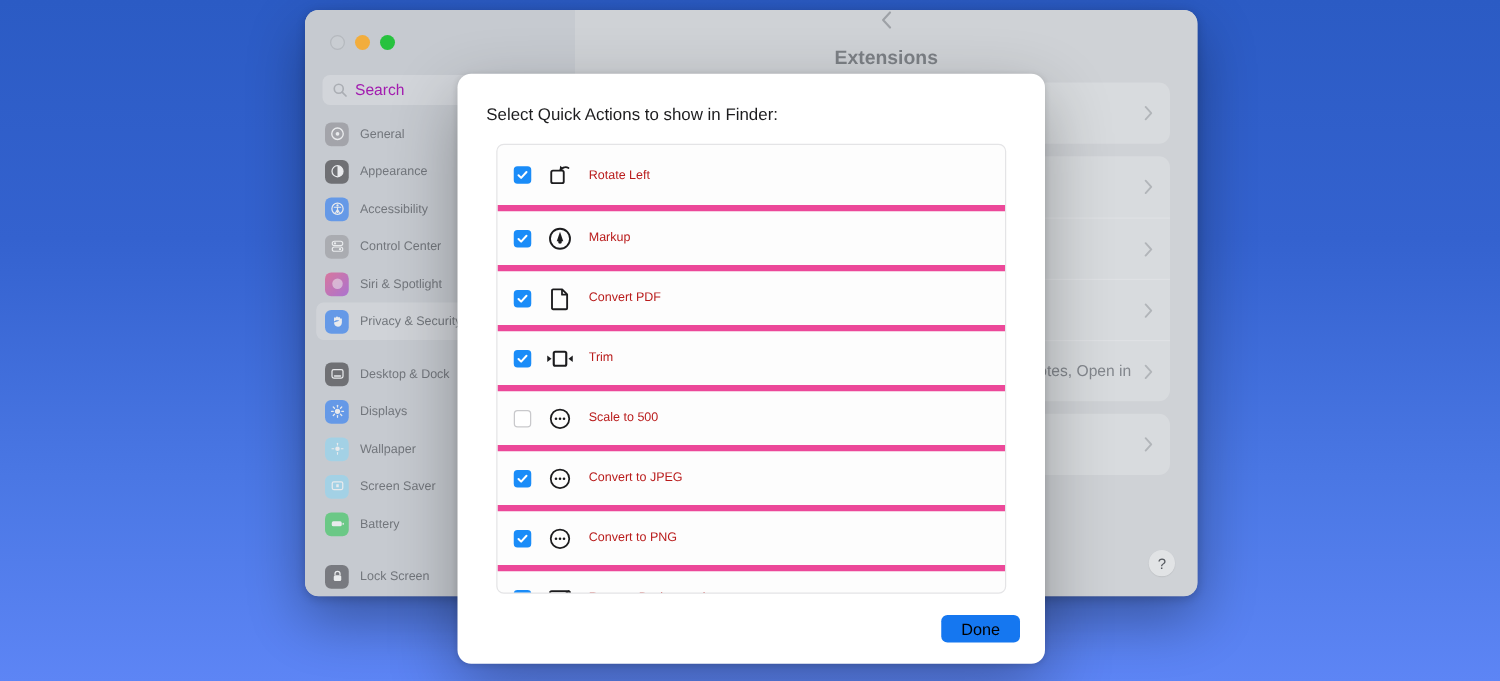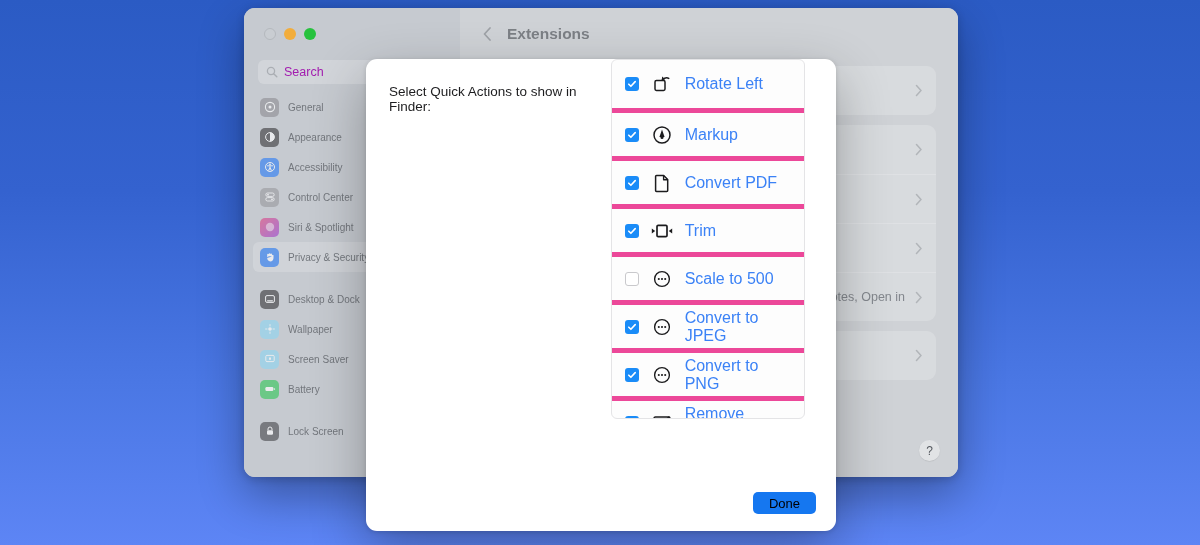--- a/index.html
+++ b/index.html
@@ -105,20 +105,21 @@
     background: #cfd2d6;
     position: relative;
     overflow: hidden;
   }
   #detail-header {
     height: 52px;
     display: flex;
     align-items: center;
     gap: 14px;
     padding: 0 22px;
+    flex-direction: column;
   }
   #back-chevron { opacity: 0.5; display: flex; }
   #detail-title {
     font-size: 15.5px;
     font-weight: bold;
     color: #6e7278;
     opacity: 0.85;
   }
   #detail-body { padding: 6px 22px 0 22px; }
   .card {
@@ -163,21 +164,21 @@
     position: absolute;
     left: 366px;
     top: 59px;
     width: 470px;
     height: 472px;
     background: #ffffff;
     border-radius: 11px;
     box-shadow: 0 20px 54px rgba(0,0,0,0.30), 0 1px 5px rgba(0,0,0,0.14);
     overflow: hidden;
     display: flex;
-    flex-direction: row;
+    flex-direction: column;
   }
   #sheet-title {
     font-size: 13.5px;
     color: #1d1d1f;
     padding: 25px 0 16px 23px;
   }
   #list-clip {
     margin: 0 31px;
     height: 360px;
     overflow: hidden;
@@ -204,22 +205,22 @@
   .cbx.on  { background: #1a8cf8; }
   .cbx.off { background: #ffffff; border: 1px solid #c9c9cc; }
 
   .qa-icon {
     width: 22px; height: 22px;
     flex: none;
     display: flex; align-items: center; justify-content: center;
     color: #1c1c1e;
   }
   .qa-label {
-    font-size: 16px;
-    color: #3b82f6;
+    font-size: 10px;
+    color: #b91c1c;
   }
 
   #sheet-footer {
     flex: 1;
     position: relative;
   }
   #done-button {
     position: absolute;
     right: 20px;
     bottom: 17px;
@@ -319,20 +320,38 @@
       <div class="side-gap"></div>
 
       <div class="side-item">
         <span class="ic" style="background:#3a3a3c">
           <svg width="12" height="12" viewBox="0 0 12 12">
               <rect x="1.6" y="2.6" width="8.8" height="6.8" rx="1.4" fill="none" stroke="#fff" stroke-width="1"></rect>
               <rect x="3" y="7.2" width="6" height="1.2" rx="0.6" fill="#fff"></rect>
             </svg>
         </span>
         <span class="lbl">Desktop &amp; Dock</span>
+      </div>
+      <div class="side-item">
+        <span class="ic" style="background:#2b7cf6">
+          <svg width="12" height="12" viewBox="0 0 12 12">
+              <circle cx="6" cy="6" r="2.1" fill="#fff"></circle>
+              <g stroke="#fff" stroke-width="1" stroke-linecap="round">
+                <line x1="6" y1="1.2" x2="6" y2="2.6"></line>
+                <line x1="6" y1="9.4" x2="6" y2="10.8"></line>
+                <line x1="1.2" y1="6" x2="2.6" y2="6"></line>
+                <line x1="9.4" y1="6" x2="10.8" y2="6"></line>
+                <line x1="2.6" y1="2.6" x2="3.6" y2="3.6"></line>
+                <line x1="8.4" y1="8.4" x2="9.4" y2="9.4"></line>
+                <line x1="9.4" y1="2.6" x2="8.4" y2="3.6"></line>
+                <line x1="3.6" y1="8.4" x2="2.6" y2="9.4"></line>
+              </g>
+            </svg>
+        </span>
+        <span class="lbl">Displays</span>
       </div>
       <div class="side-item">
         <span class="ic" style="background:#8fd6f2">
           <svg width="12" height="12" viewBox="0 0 12 12">
               <circle cx="6" cy="6" r="1.8" fill="#fff"></circle>
               <g stroke="#fff" stroke-width="0.9" stroke-linecap="round">
                 <line x1="6" y1="1.6" x2="6" y2="3"></line>
                 <line x1="6" y1="9" x2="6" y2="10.4"></line>
                 <line x1="1.6" y1="6" x2="3" y2="6"></line>
                 <line x1="9" y1="6" x2="10.4" y2="6"></line>

